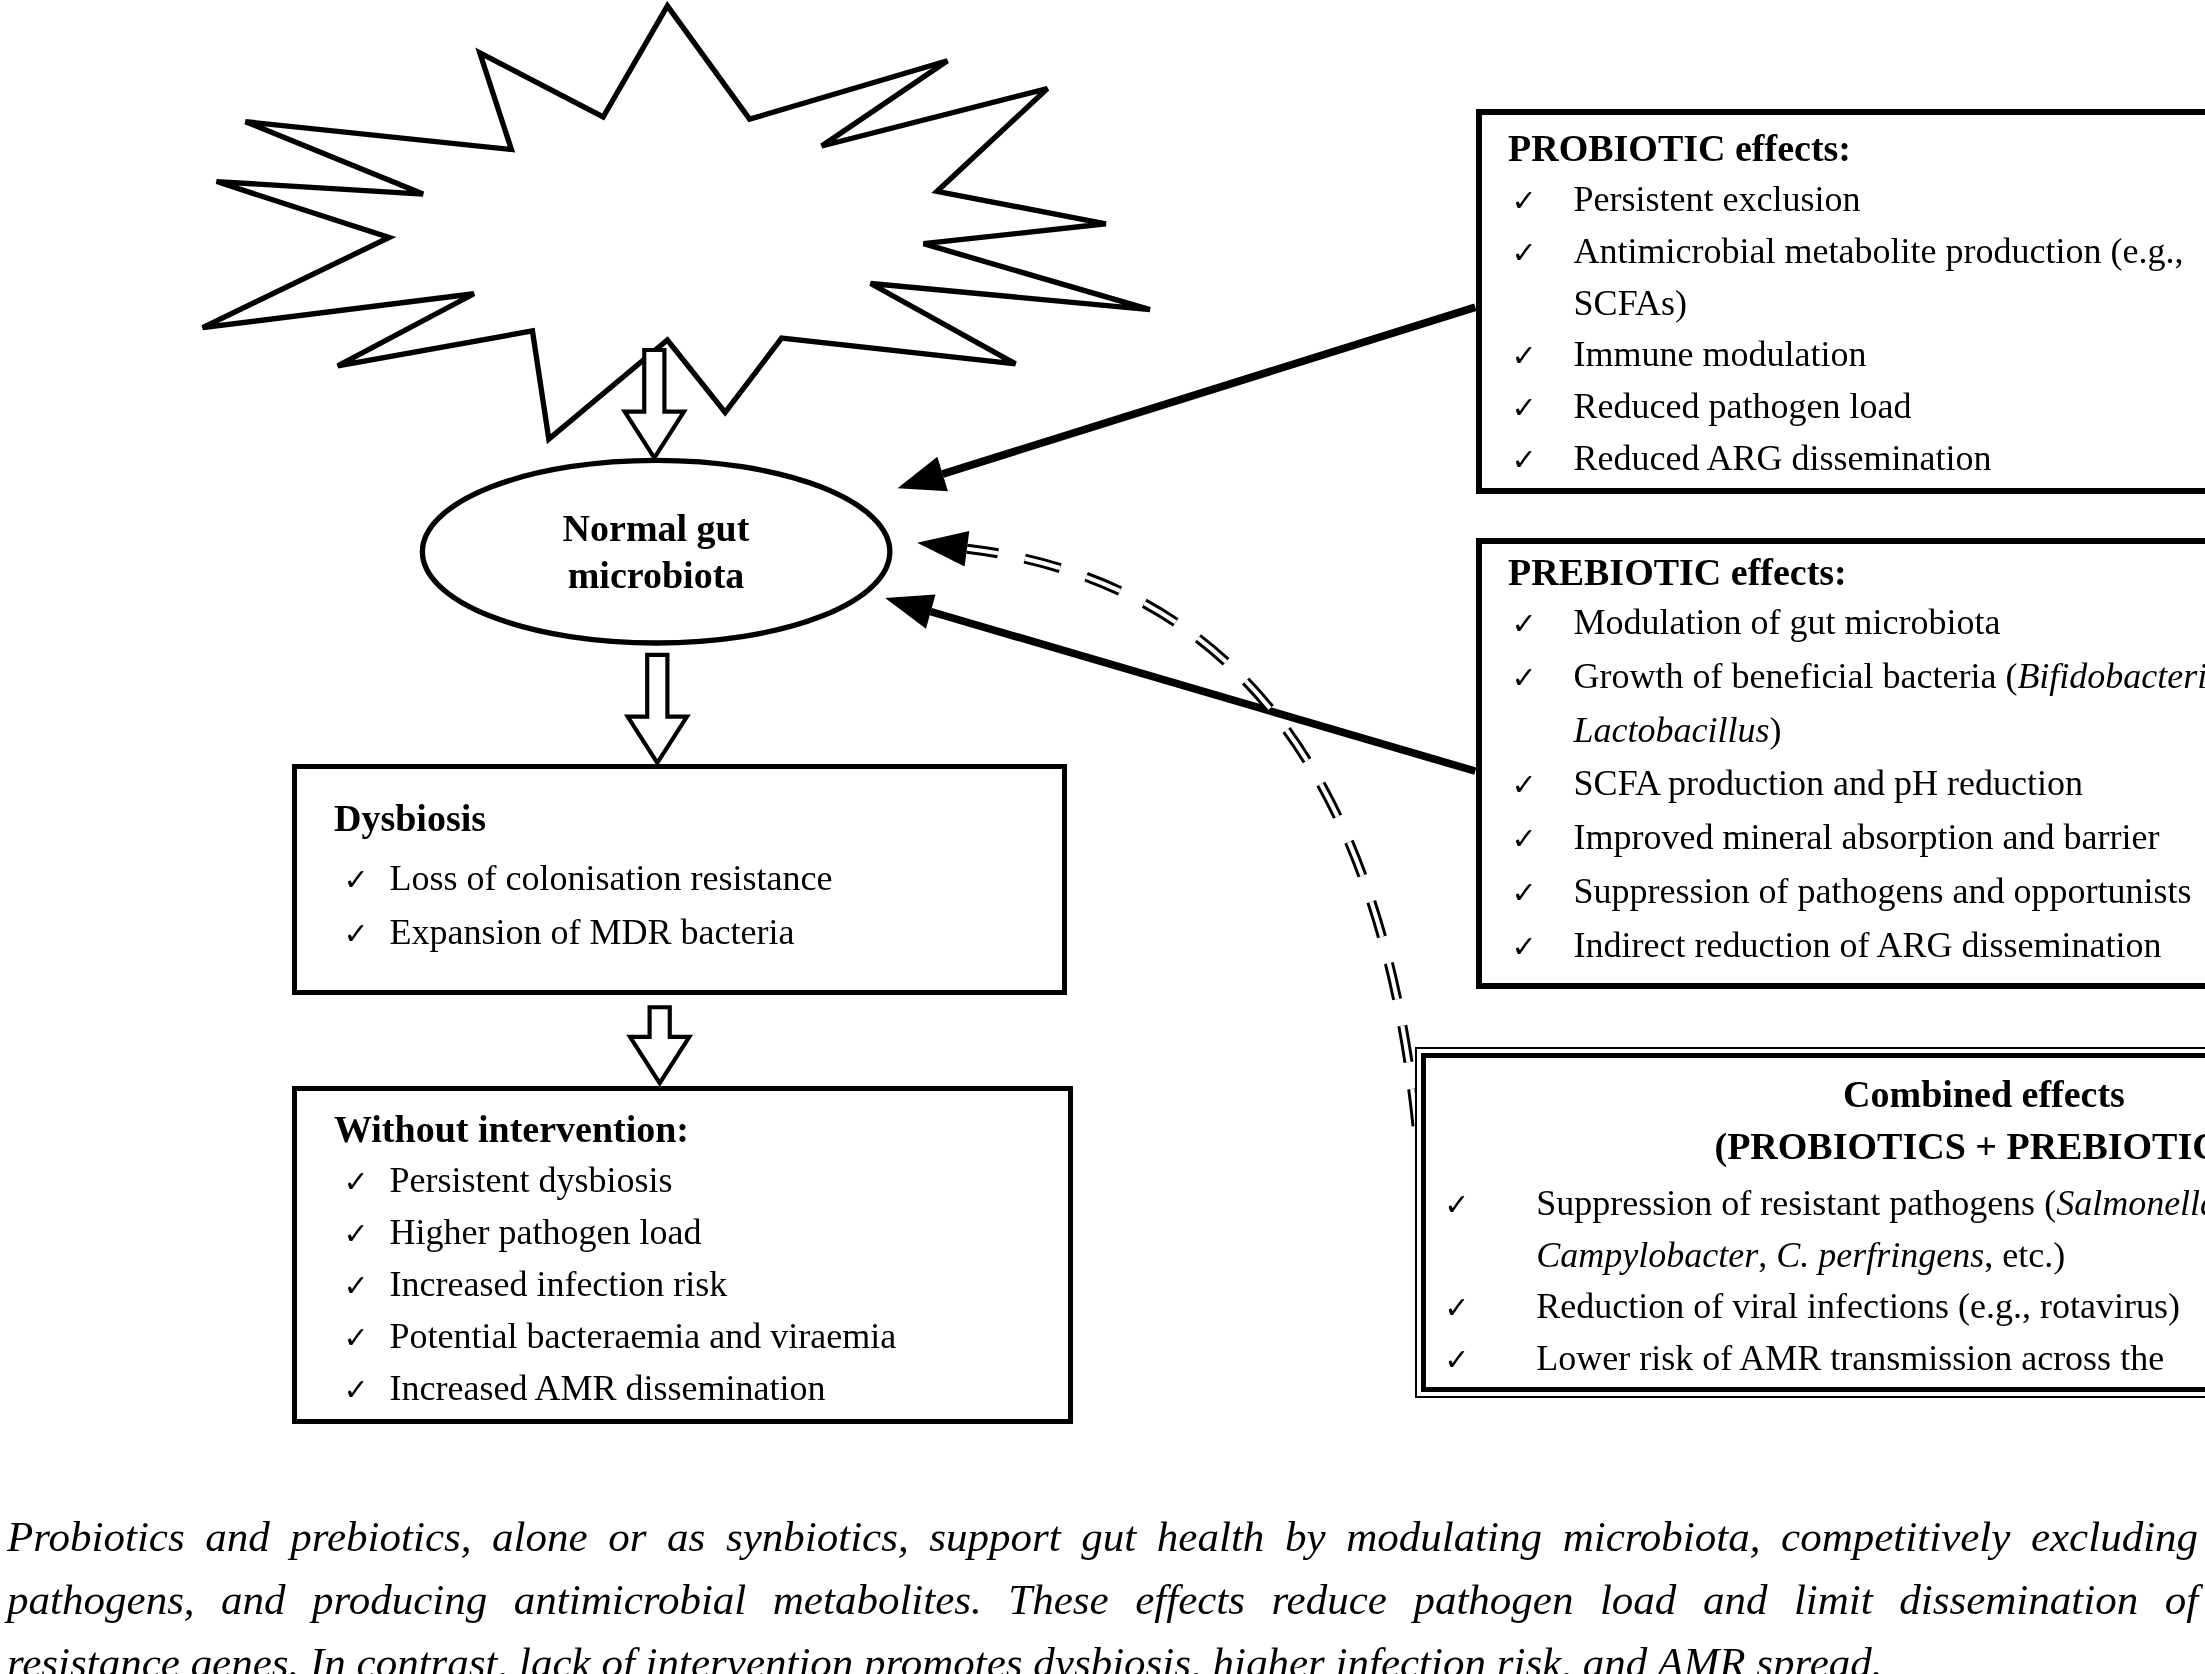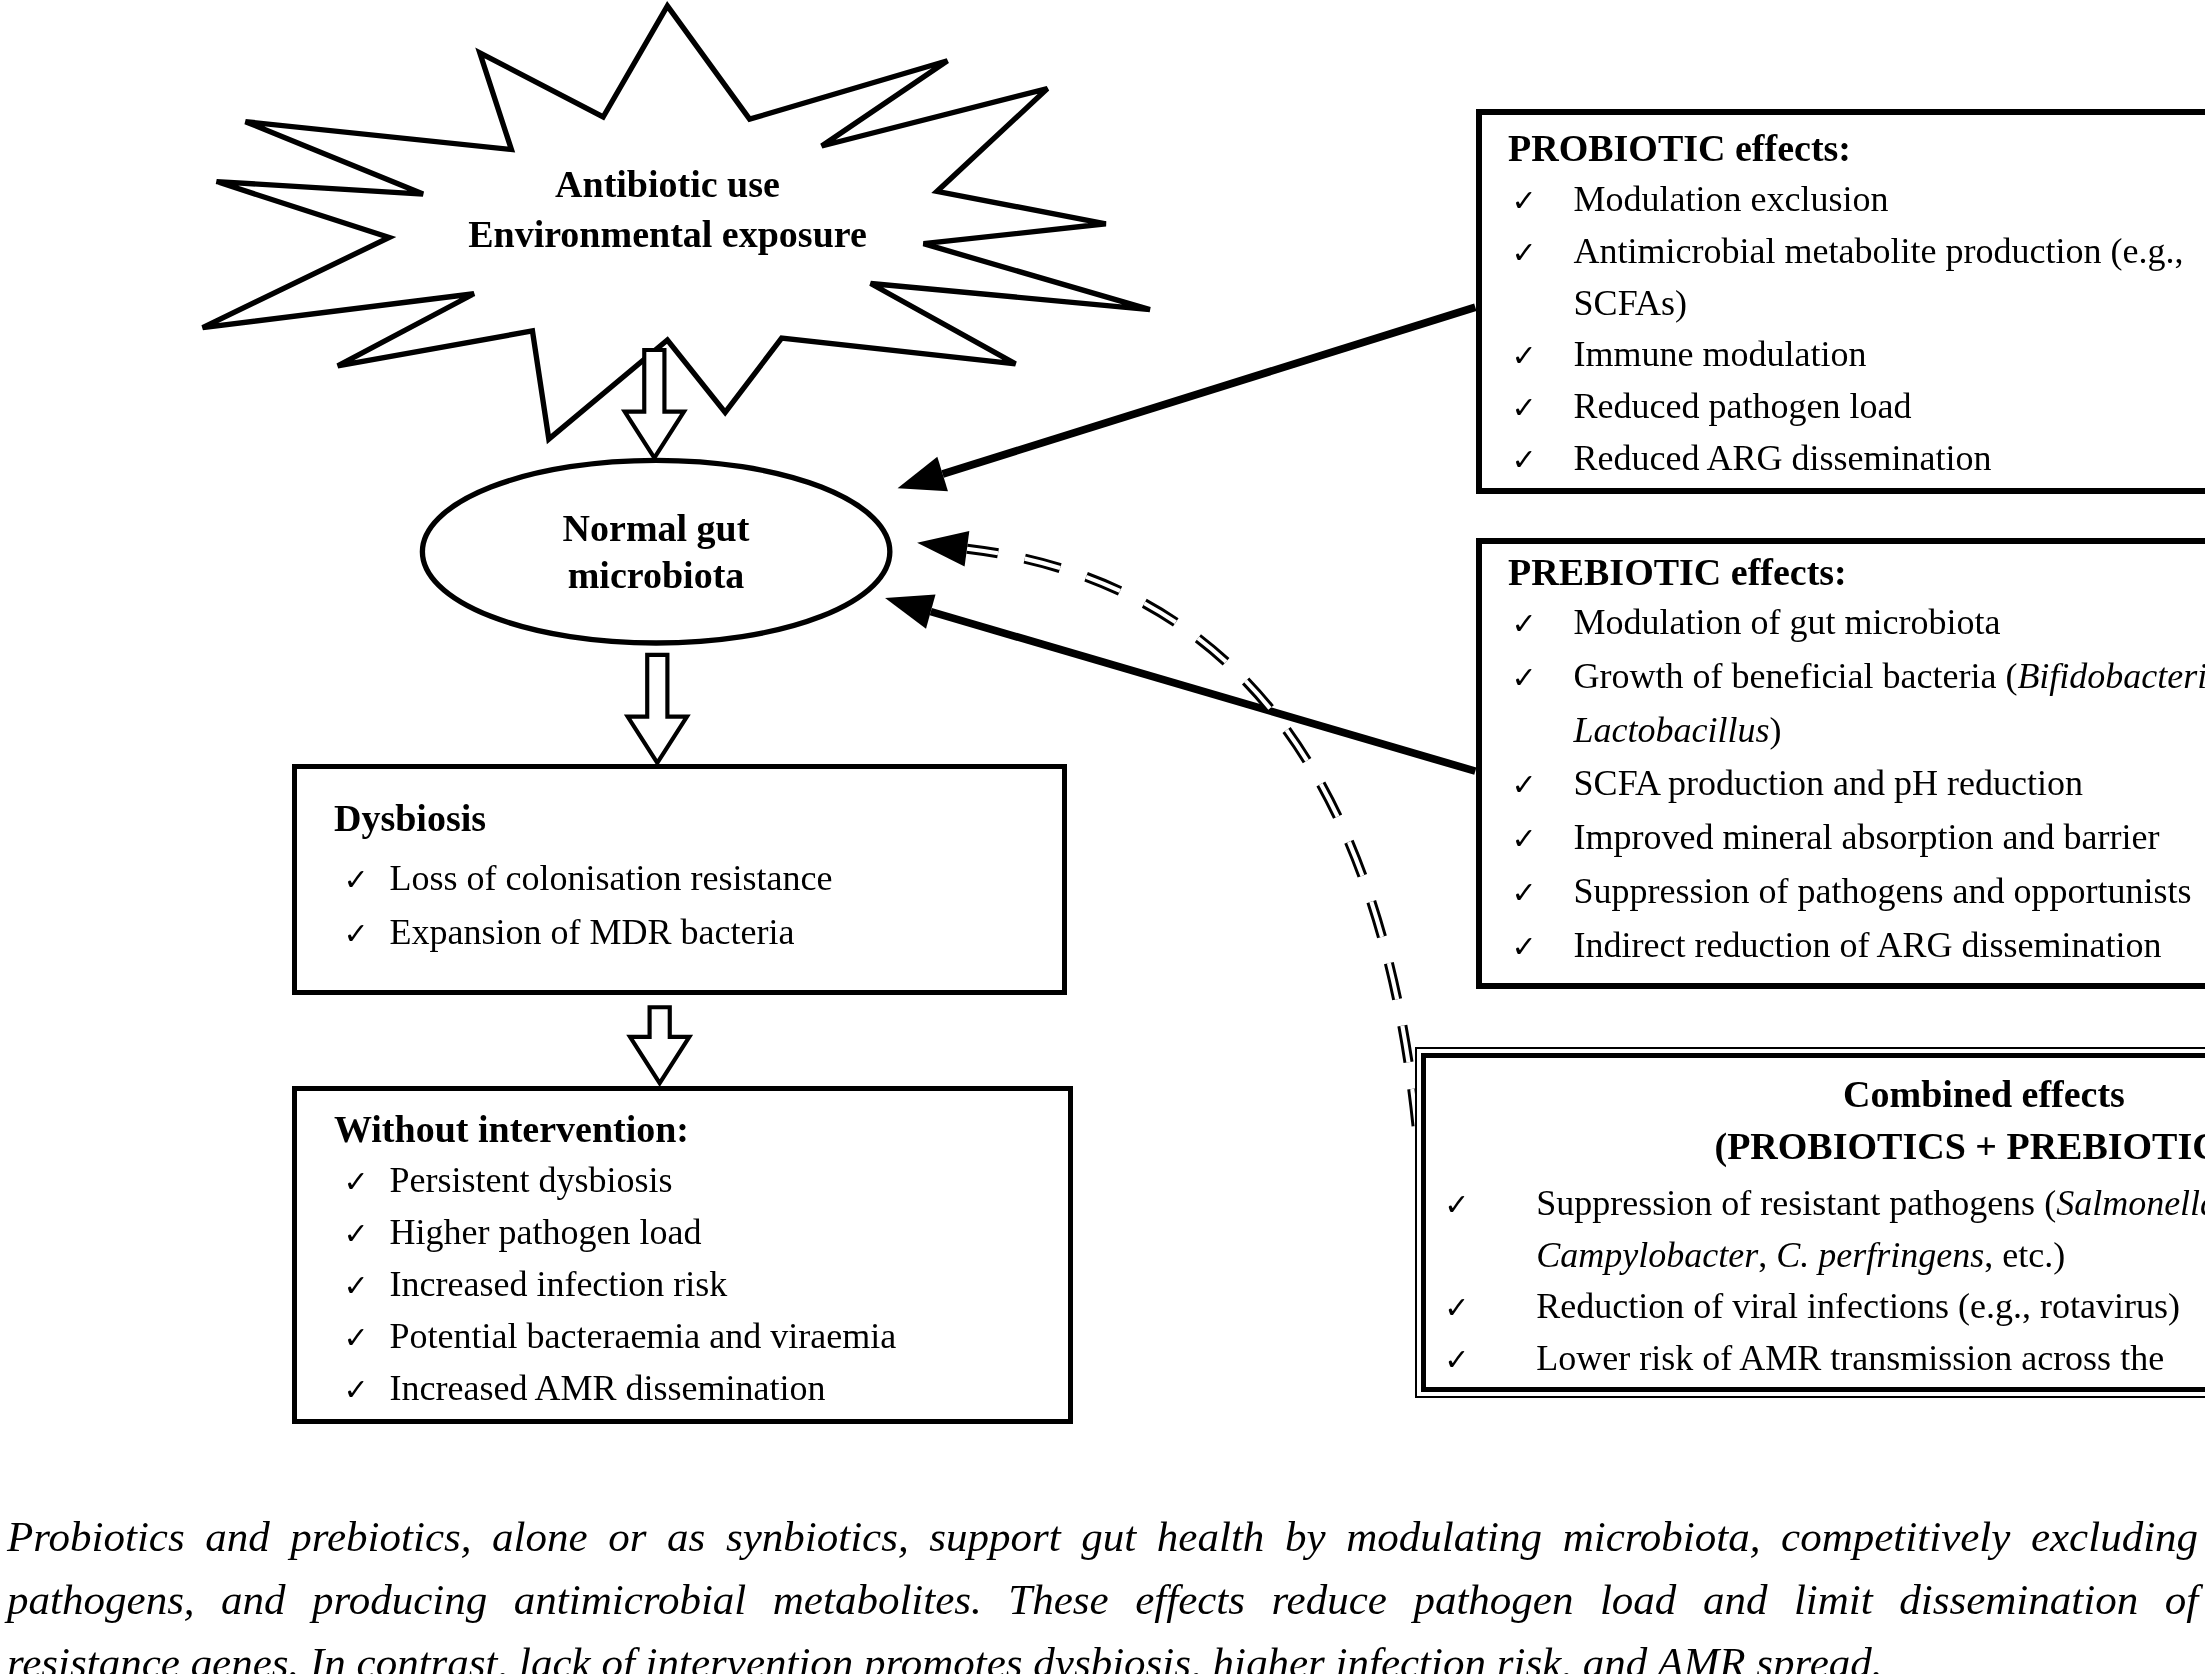--- a/index.html
+++ b/index.html
@@ -81,24 +81,20 @@
       <polygon points="1492,1008 1577,1002 1561,1060" fill="#000000"></polygon>
     </g>
 
     <g>
       <path d="M 2388 1898 Q 2295 1005 1630 925" fill="none" stroke="#000000" stroke-width="17" stroke-dasharray="62 46"></path>
       <path d="M 2388 1898 Q 2295 1005 1630 925" fill="none" stroke="#ffffff" stroke-width="7" stroke-dasharray="62 46"></path>
       <polygon points="1546,915 1634,895 1626,955" fill="#000000"></polygon>
     </g>
   </svg>
 
-  <div class="lbl" id="starburst-text">
-    <div>Antibiotic use</div>
-    <div>Environmental exposure</div>
-  </div>
 
   <div class="lbl" id="ellipse-text">
     <div>Normal gut</div>
     <div>microbiota</div>
   </div>
 
   <div class="box" id="box-dysbiosis">
     <div class="title">Dysbiosis</div>
     <div id="items-dysbiosis">
         <div class="item-line">
@@ -136,21 +132,21 @@
           <span class="itxt">Increased AMR dissemination</span>
         </div>
       </div>
   </div>
 
   <div class="box" id="box-probiotic">
     <div class="title">PROBIOTIC effects:</div>
     <div id="items-probiotic">
         <div class="item-line">
           <span class="chk">✓</span>
-          <span class="itxt">Modulation exclusion</span>
+          <span class="itxt">Persistent exclusion</span>
         </div>
         <div class="item-line">
           <span class="chk">✓</span>
           <span class="itxt">Antimicrobial metabolite production (e.g.,</span>
         </div>
         <div class="item-line">
           <span class="chk"></span>
           <span class="itxt">SCFAs)</span>
         </div>
         <div class="item-line">

